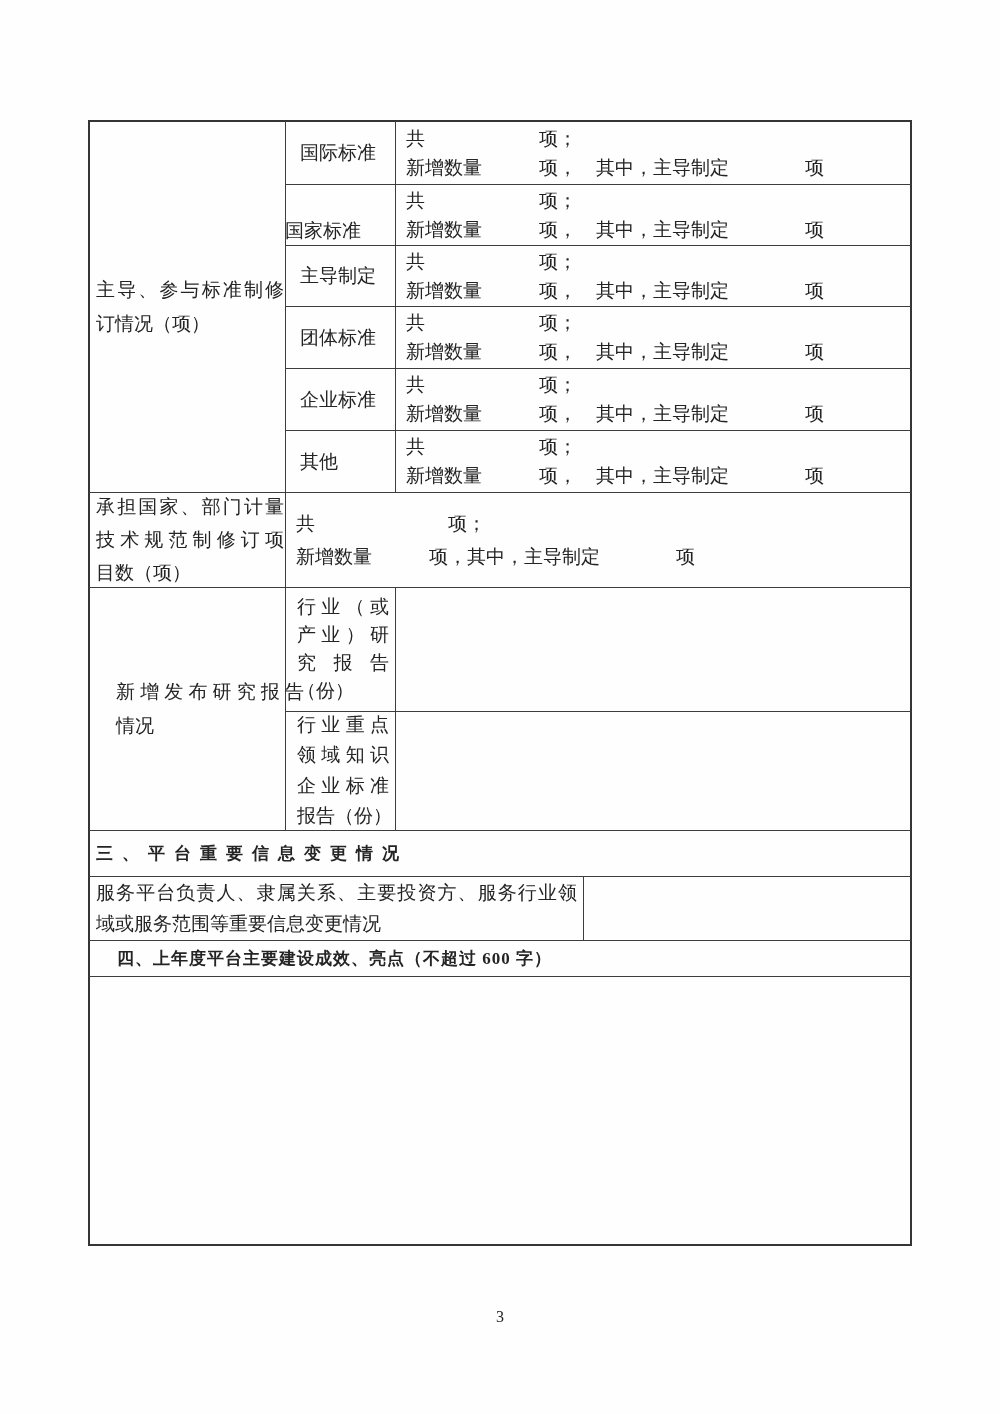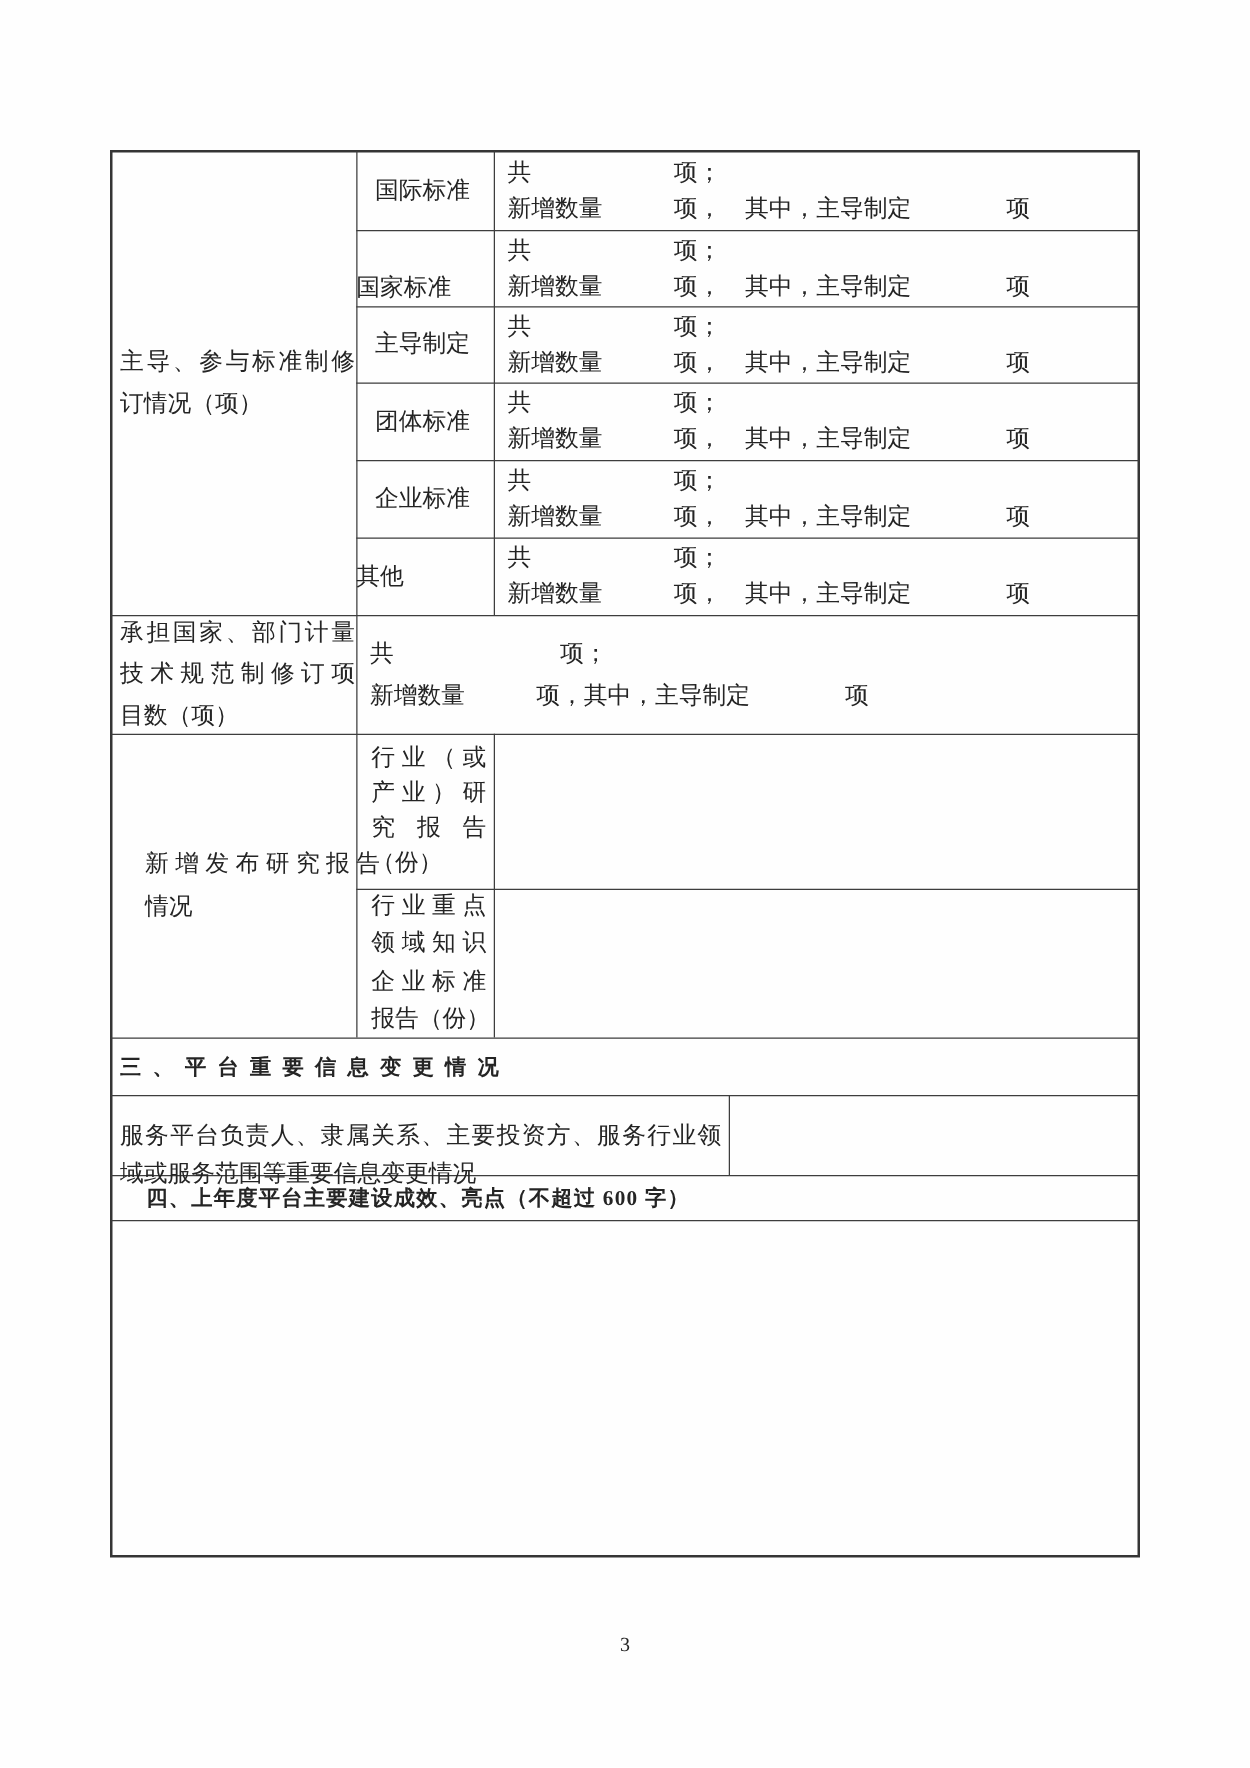--- a/index.html
+++ b/index.html
@@ -15,21 +15,21 @@
   .vline,.hline { position:absolute; background:#3d3d3d; }
   .vline { width:1px; }
   .hline { height:1px; }
   .cell { position:absolute; box-sizing:border-box; font-size:19px; line-height:29px; }
   .vcenter { display:flex; flex-direction:column; justify-content:center; }
   .line { width:100%; }
   .just { text-align:justify; text-align-last:justify; }
   .nowrap { white-space:nowrap; }
   .lh33 { line-height:33px; }
   .lh34 { line-height:34px; }
-  .lh31 { line-height:31px;margin-top:16px; }
+  .lh31 { line-height:31px; }
   .lh28 { line-height:28px; }
   .header-cell { font-weight:bold; font-size:17px; }
   .sec3-spacing { letter-spacing:9px; }
   .sec4-spacing { letter-spacing:1px; }
   .pagenum { position:absolute; left:0; top:1308px; width:1000px; text-align:center; font-size:16px; }
   .fill { background:transparent; }
 </style>
 </head>
 <body>
 
@@ -93,21 +93,21 @@
   </div>
 
   <div class="cell vcenter" style="left:285px; top:368px; width:110px; height:62px; padding-left:15px;">
     <div class="line">企业标准</div>
   </div>
   <div class="cell vcenter" style="left:395px; top:368px; width:516px; height:62px; padding-left:11px;">
     <div class="line">共　　　　　　项；</div>
     <div class="line">新增数量　　　项，　其中，主导制定　　　　项</div>
   </div>
 
-  <div class="cell vcenter" style="left:285px; top:430px; width:110px; height:62px; ">
+  <div class="cell vcenter" style="left:285px; top:430px; width:110px; height:62px; padding-left:15px;">
     <div class="line">其他</div>
   </div>
   <div class="cell vcenter" style="left:395px; top:430px; width:516px; height:62px; padding-left:11px;">
     <div class="line">共　　　　　　项；</div>
     <div class="line">新增数量　　　项，　其中，主导制定　　　　项</div>
   </div>
 
   <div class="cell vcenter lh33" style="left:96px; top:492px; width:188px; height:95px;">
     <div class="line just">承担国家、部门计量</div>
     <div class="line just">技术规范制修订项</div>

